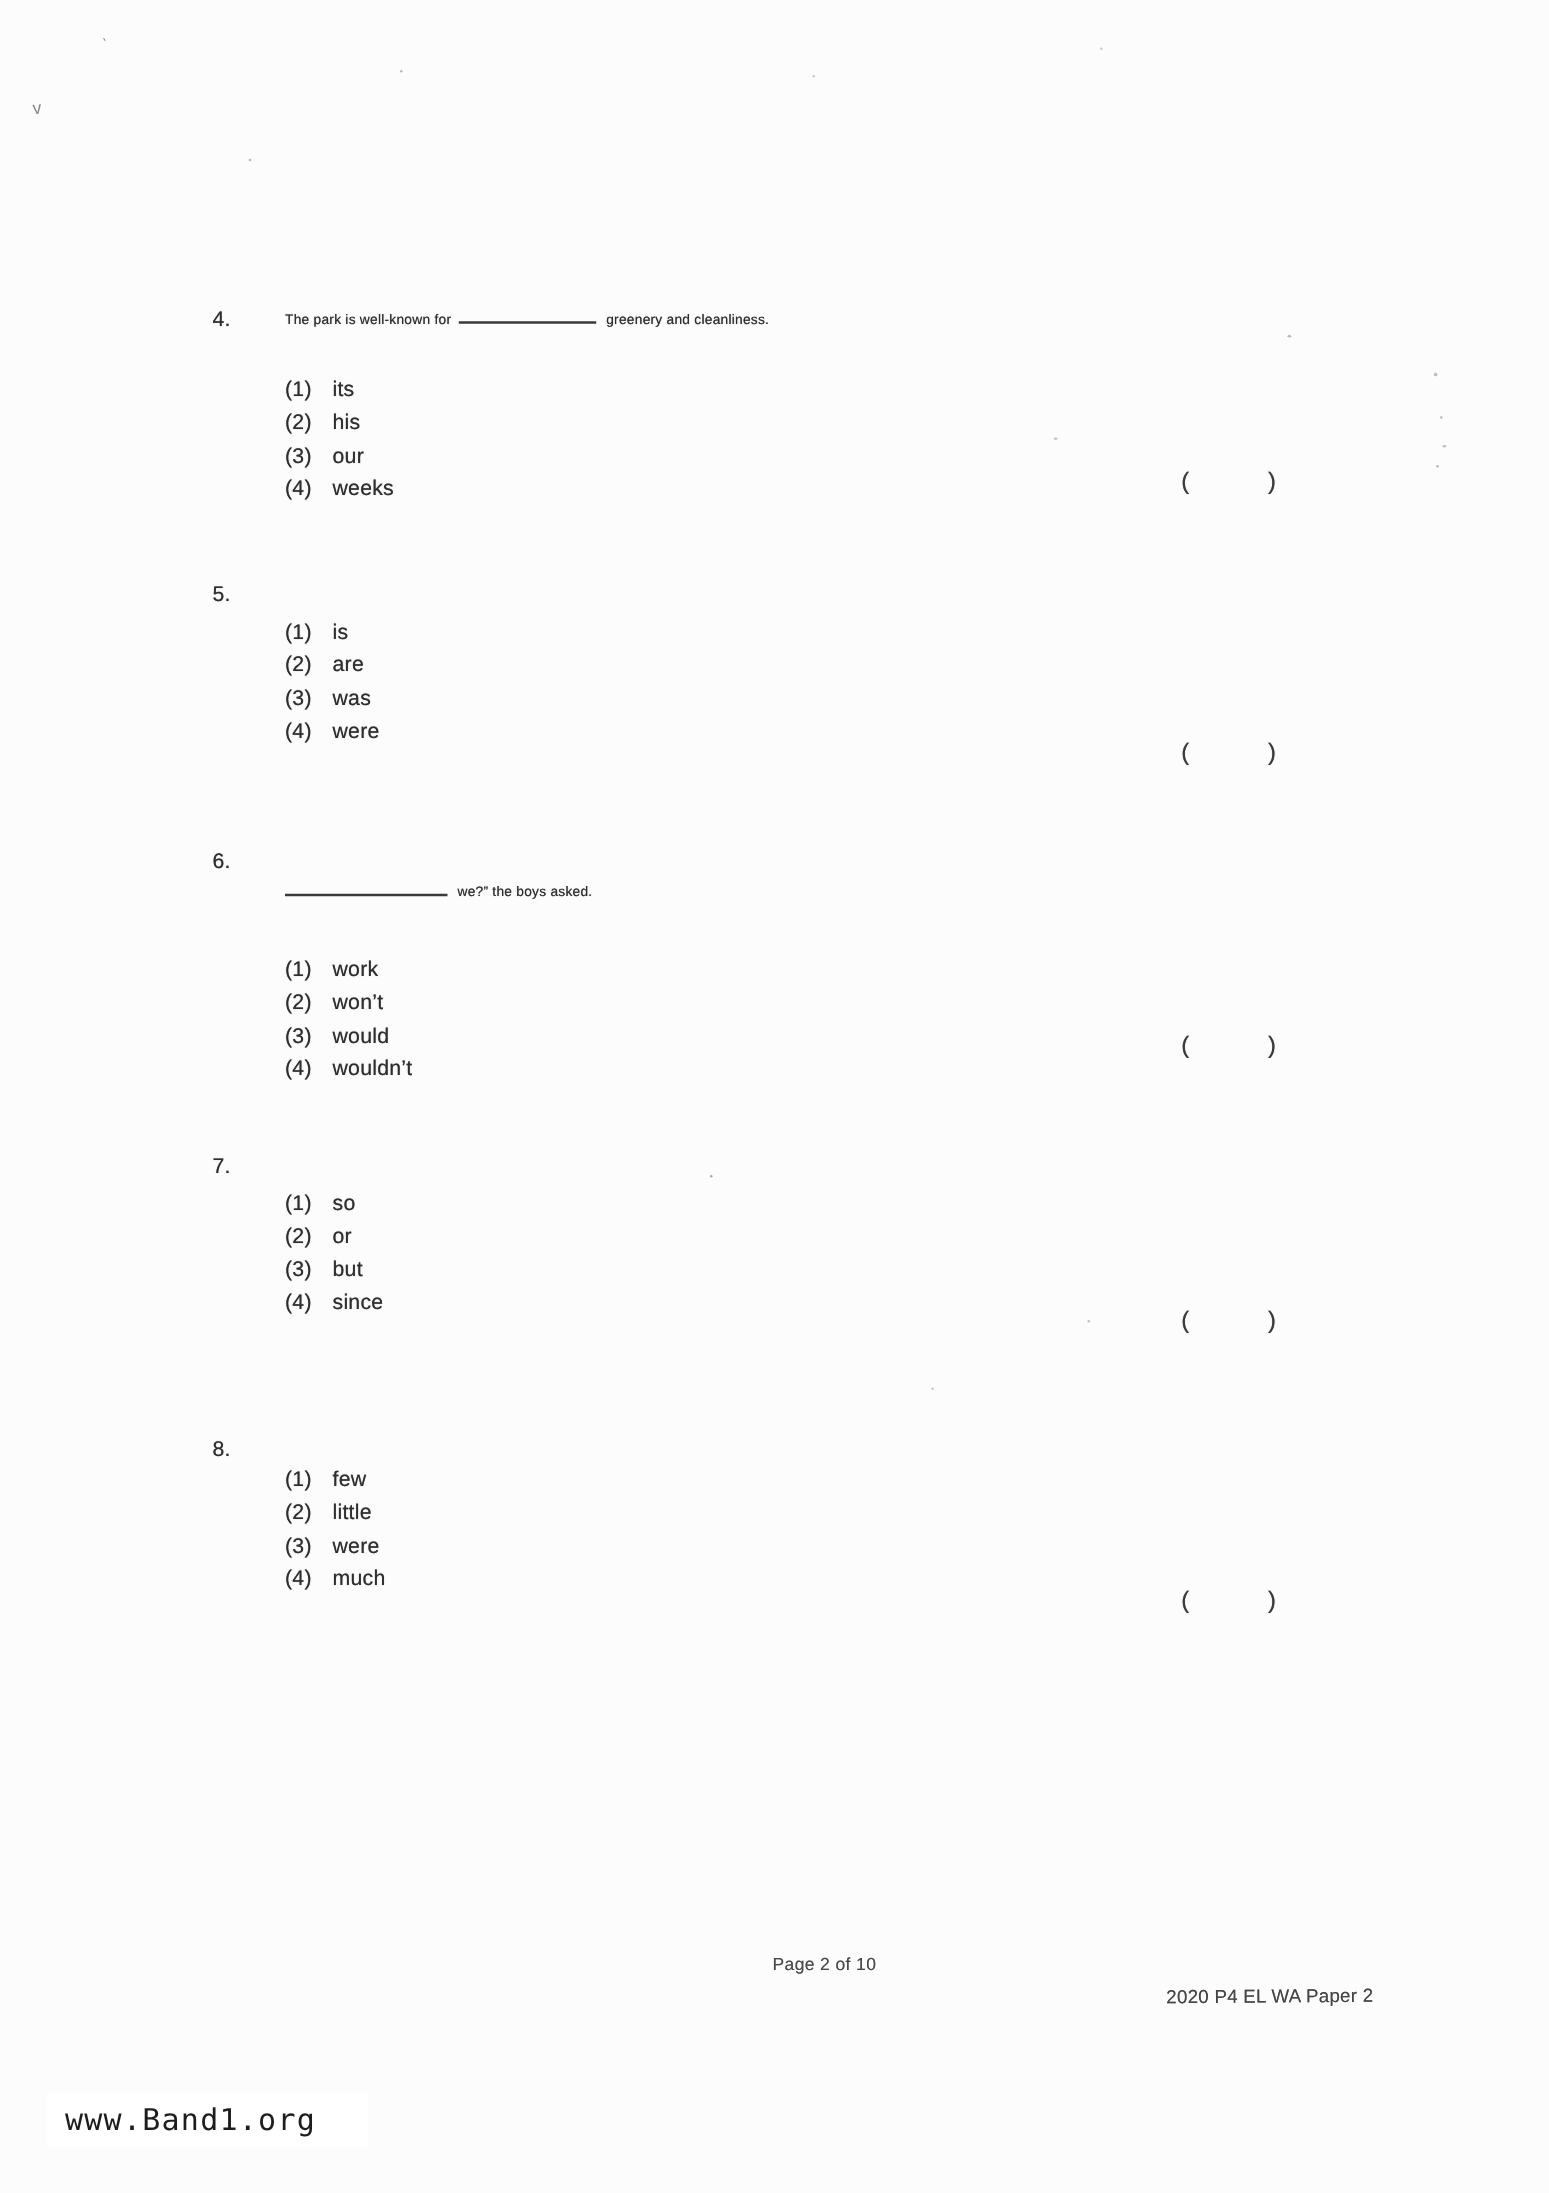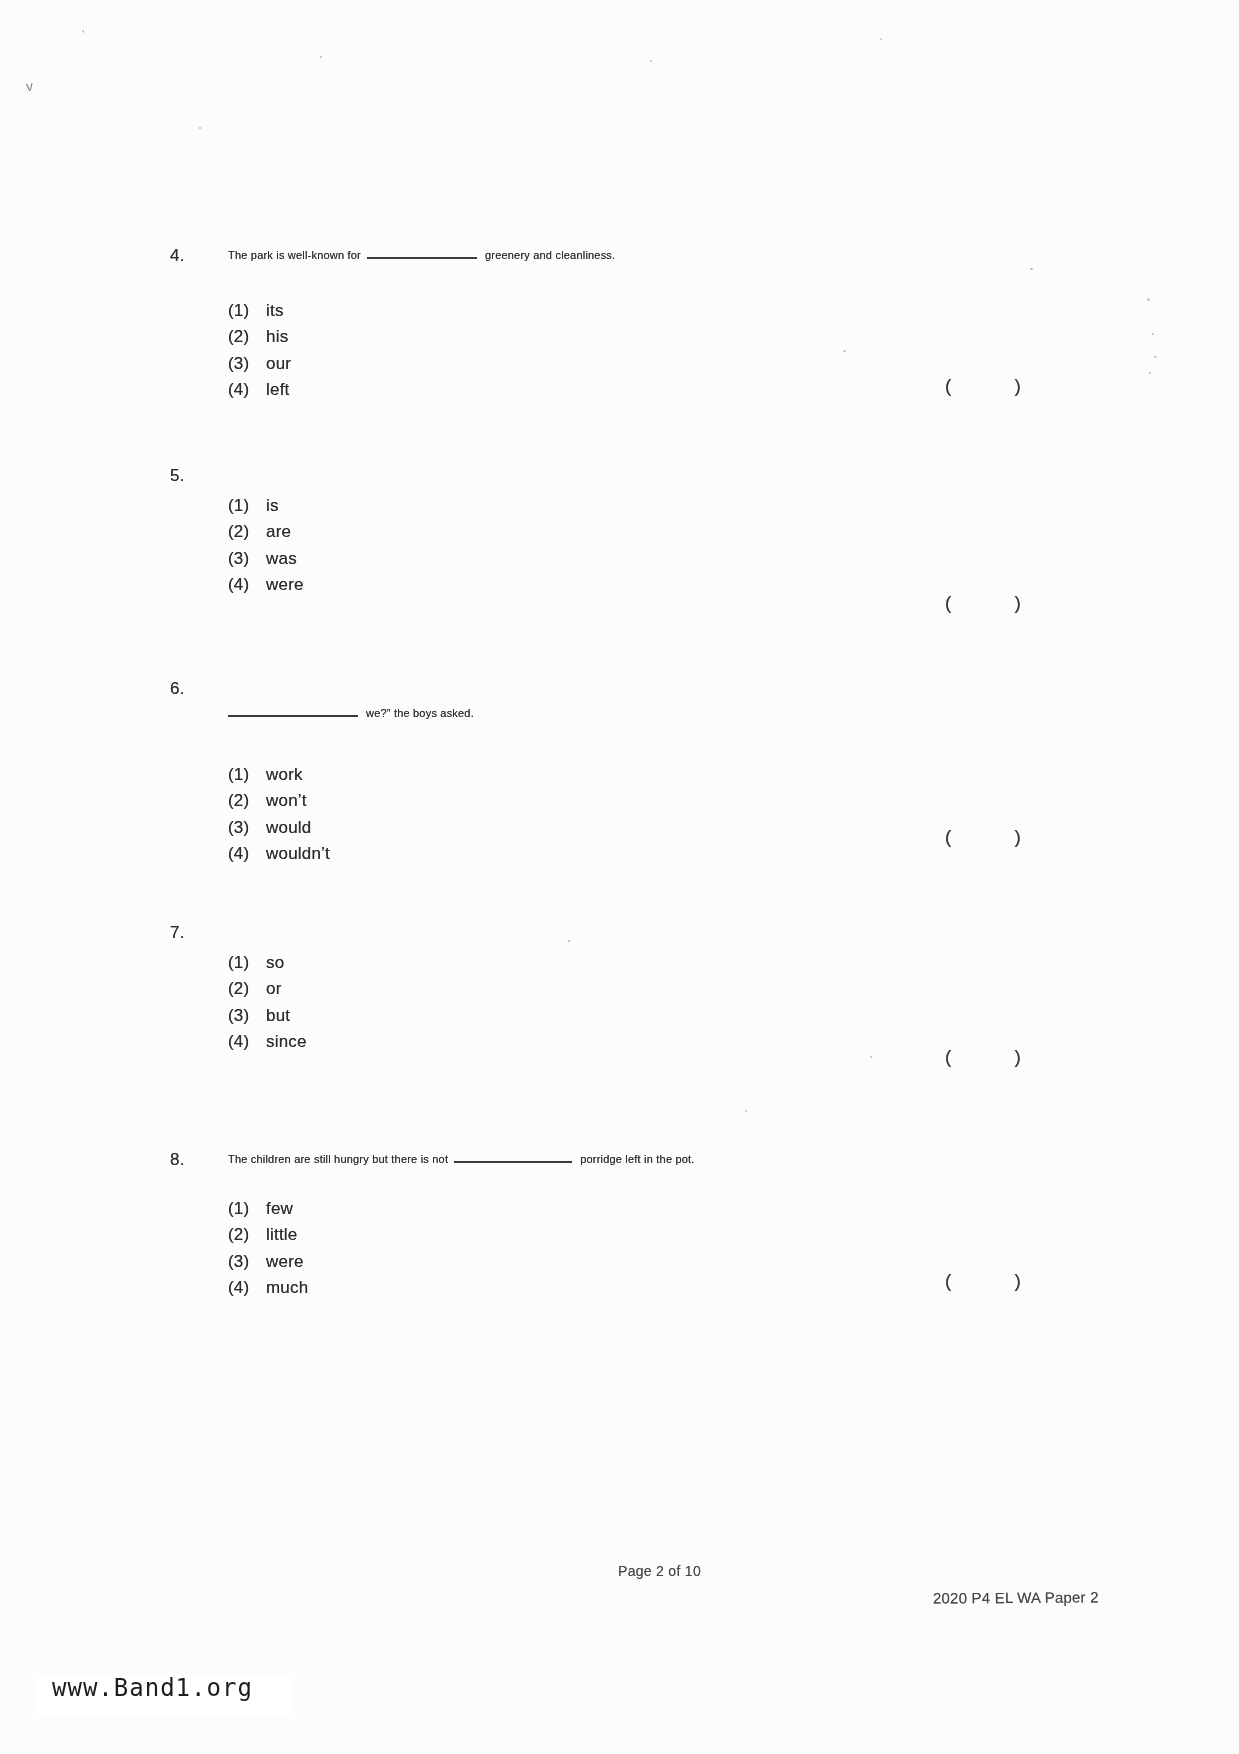--- a/index.html
+++ b/index.html
@@ -36,21 +36,21 @@
     position:absolute;left:618px;top:1563px;font-size:14px;color:#4a4a4a;
     text-shadow:0 0 .5px rgba(90,90,90,.7);letter-spacing:.3px;
   }
   footer .paper{
     position:absolute;left:933px;top:1589px;font-size:15px;color:#454545;
     text-shadow:0 0 .5px rgba(90,90,90,.7);letter-spacing:.2px;
     transform:rotate(-.4deg);
   }
   .wm-strip{
     position:absolute;left:38px;top:1674px;width:256px;height:44px;
-    background:#ffffff;display:flex;
+    background:#ffffff;display:flex;align-items:center;
   }
   .wm-text{
     font-family:"DejaVu Sans Mono",monospace;font-size:24px;color:#1d1d1d;
     padding-left:14px;letter-spacing:1px;
   }
   .speck{position:absolute;background:#b9b9b9;border-radius:50%;}
   .mark{position:absolute;color:#6a6a6a;font-size:13px;opacity:.8;}
 </style>
 </head>
 <body>
@@ -68,21 +68,21 @@
       <div class="opt">
           <span class="onum">(2)</span>
           <span>his</span>
         </div>
       <div class="opt">
           <span class="onum">(3)</span>
           <span>our</span>
         </div>
       <div class="opt">
           <span class="onum">(4)</span>
-          <span>left</span>
+          <span>weeks</span>
         </div>
     </div>
     <div class="slot" style="top:132px">
         <span>(</span>
         <span>)</span>
       </div>
   </section>
 
   <section class="q scan" style="top:463px">
     <span class="qnum">5.</span>
@@ -161,21 +161,20 @@
         </div>
     </div>
     <div class="slot" style="top:126px">
         <span>(</span>
         <span>)</span>
       </div>
   </section>
 
   <section class="q scan" style="top:1147px">
     <span class="qnum">8.</span>
-    <div class="stem"><span>The children are still hungry but there is not</span><span class="blank" style="width:118px"></span><span>porridge left in the pot.</span></div>
     <div class="opts" style="margin-top:24px">
       <div class="opt">
           <span class="onum">(1)</span>
           <span>few</span>
         </div>
       <div class="opt">
           <span class="onum">(2)</span>
           <span>little</span>
         </div>
       <div class="opt">

